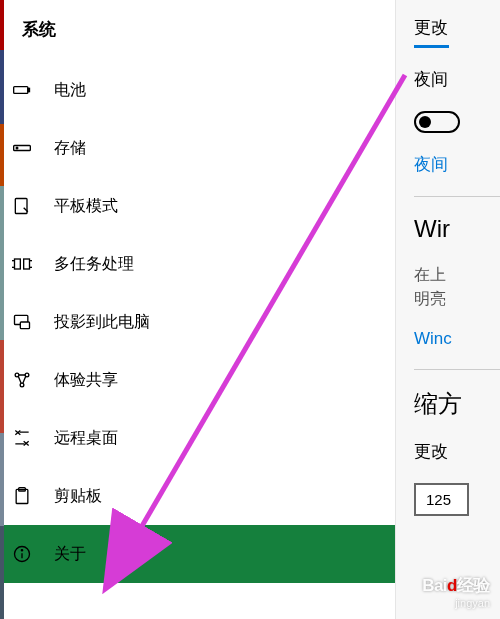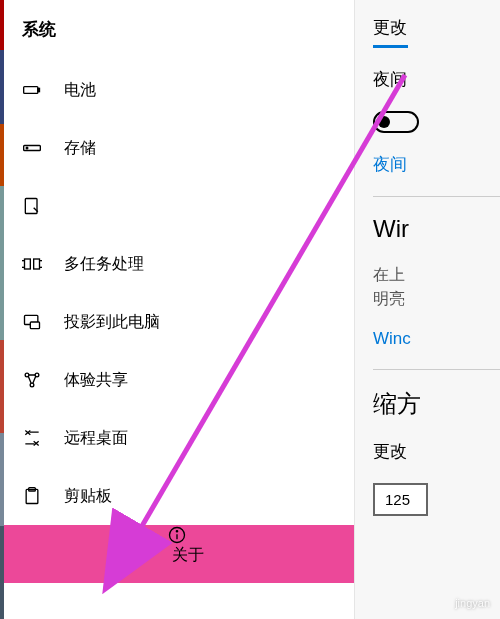--- a/index.html
+++ b/index.html
@@ -11,44 +11,43 @@
     overflow: hidden;
     position: relative;
   }
   .container {
     display: flex;
     width: 100%;
     height: 100%;
     position: relative;
   }
   .sidebar {
-    width: 355px;
+    width: 396px;
     background: #fff;
     border-right: 1px solid #e5e5e5;
     position: relative;
     padding-top: 18px;
   }
   .sidebar-title {
     font-size: 17px;
     font-weight: 600;
     color: #000;
     padding: 0 0 20px 22px;
   }
   .sidebar-item {
     display: flex;
     align-items: center;
     height: 58px;
-    padding-left: 22px;
+    padding-left: 12px;
     cursor: pointer;
     color: #000;
     font-size: 16px;
   }
   .sidebar-item.selected {
-    background: #ec4899;
-    flex-direction: column;
+    background: #15803d;
   }
   .sidebar-item .icon {
     width: 20px;
     height: 20px;
     margin-right: 22px;
     color: #000;
     display: flex;
     align-items: center;
     justify-content: center;
     flex-shrink: 0;
@@ -169,20 +168,21 @@
       <span>存储</span>
     </div>
 
     <div class="sidebar-item">
       <span class="icon">
         <svg viewBox="0 0 24 24" fill="none" stroke="currentColor" stroke-width="1.6">
             <rect x="4" y="3" width="14" height="18" rx="1"></rect>
             <path d="M14 14l5 5"></path>
           </svg>
       </span>
+      <span>平板模式</span>
     </div>
 
     <div class="sidebar-item">
       <span class="icon">
         <svg viewBox="0 0 24 24" fill="none" stroke="currentColor" stroke-width="1.6">
             <rect x="3" y="6" width="7" height="12"></rect>
             <rect x="14" y="6" width="7" height="12"></rect>
             <line x1="0" y1="8" x2="3" y2="8"></line>
             <line x1="0" y1="16" x2="3" y2="16"></line>
             <line x1="21" y1="8" x2="24" y2="8"></line>
@@ -280,14 +280,17 @@
 <svg class="arrow" viewBox="0 0 500 619">
   <defs>
     <marker id="ah" markerWidth="16" markerHeight="14" refX="3" refY="7" orient="auto">
       <polygon points="0,0 16,7 0,14" fill="#d63cd6"></polygon>
     </marker>
   </defs>
   <line x1="405" y1="75" x2="135" y2="538" stroke="#d63cd6" stroke-width="5" marker-end="url(#ah)"></line>
 </svg>
 
 <div class="watermark">
+  <div class="line1">
+    <span>Bai</span><span class="ci">d</span><span>经验</span>
+  </div>
   <div class="line2">jingyan</div>
 </div>
 
 </body></html>

